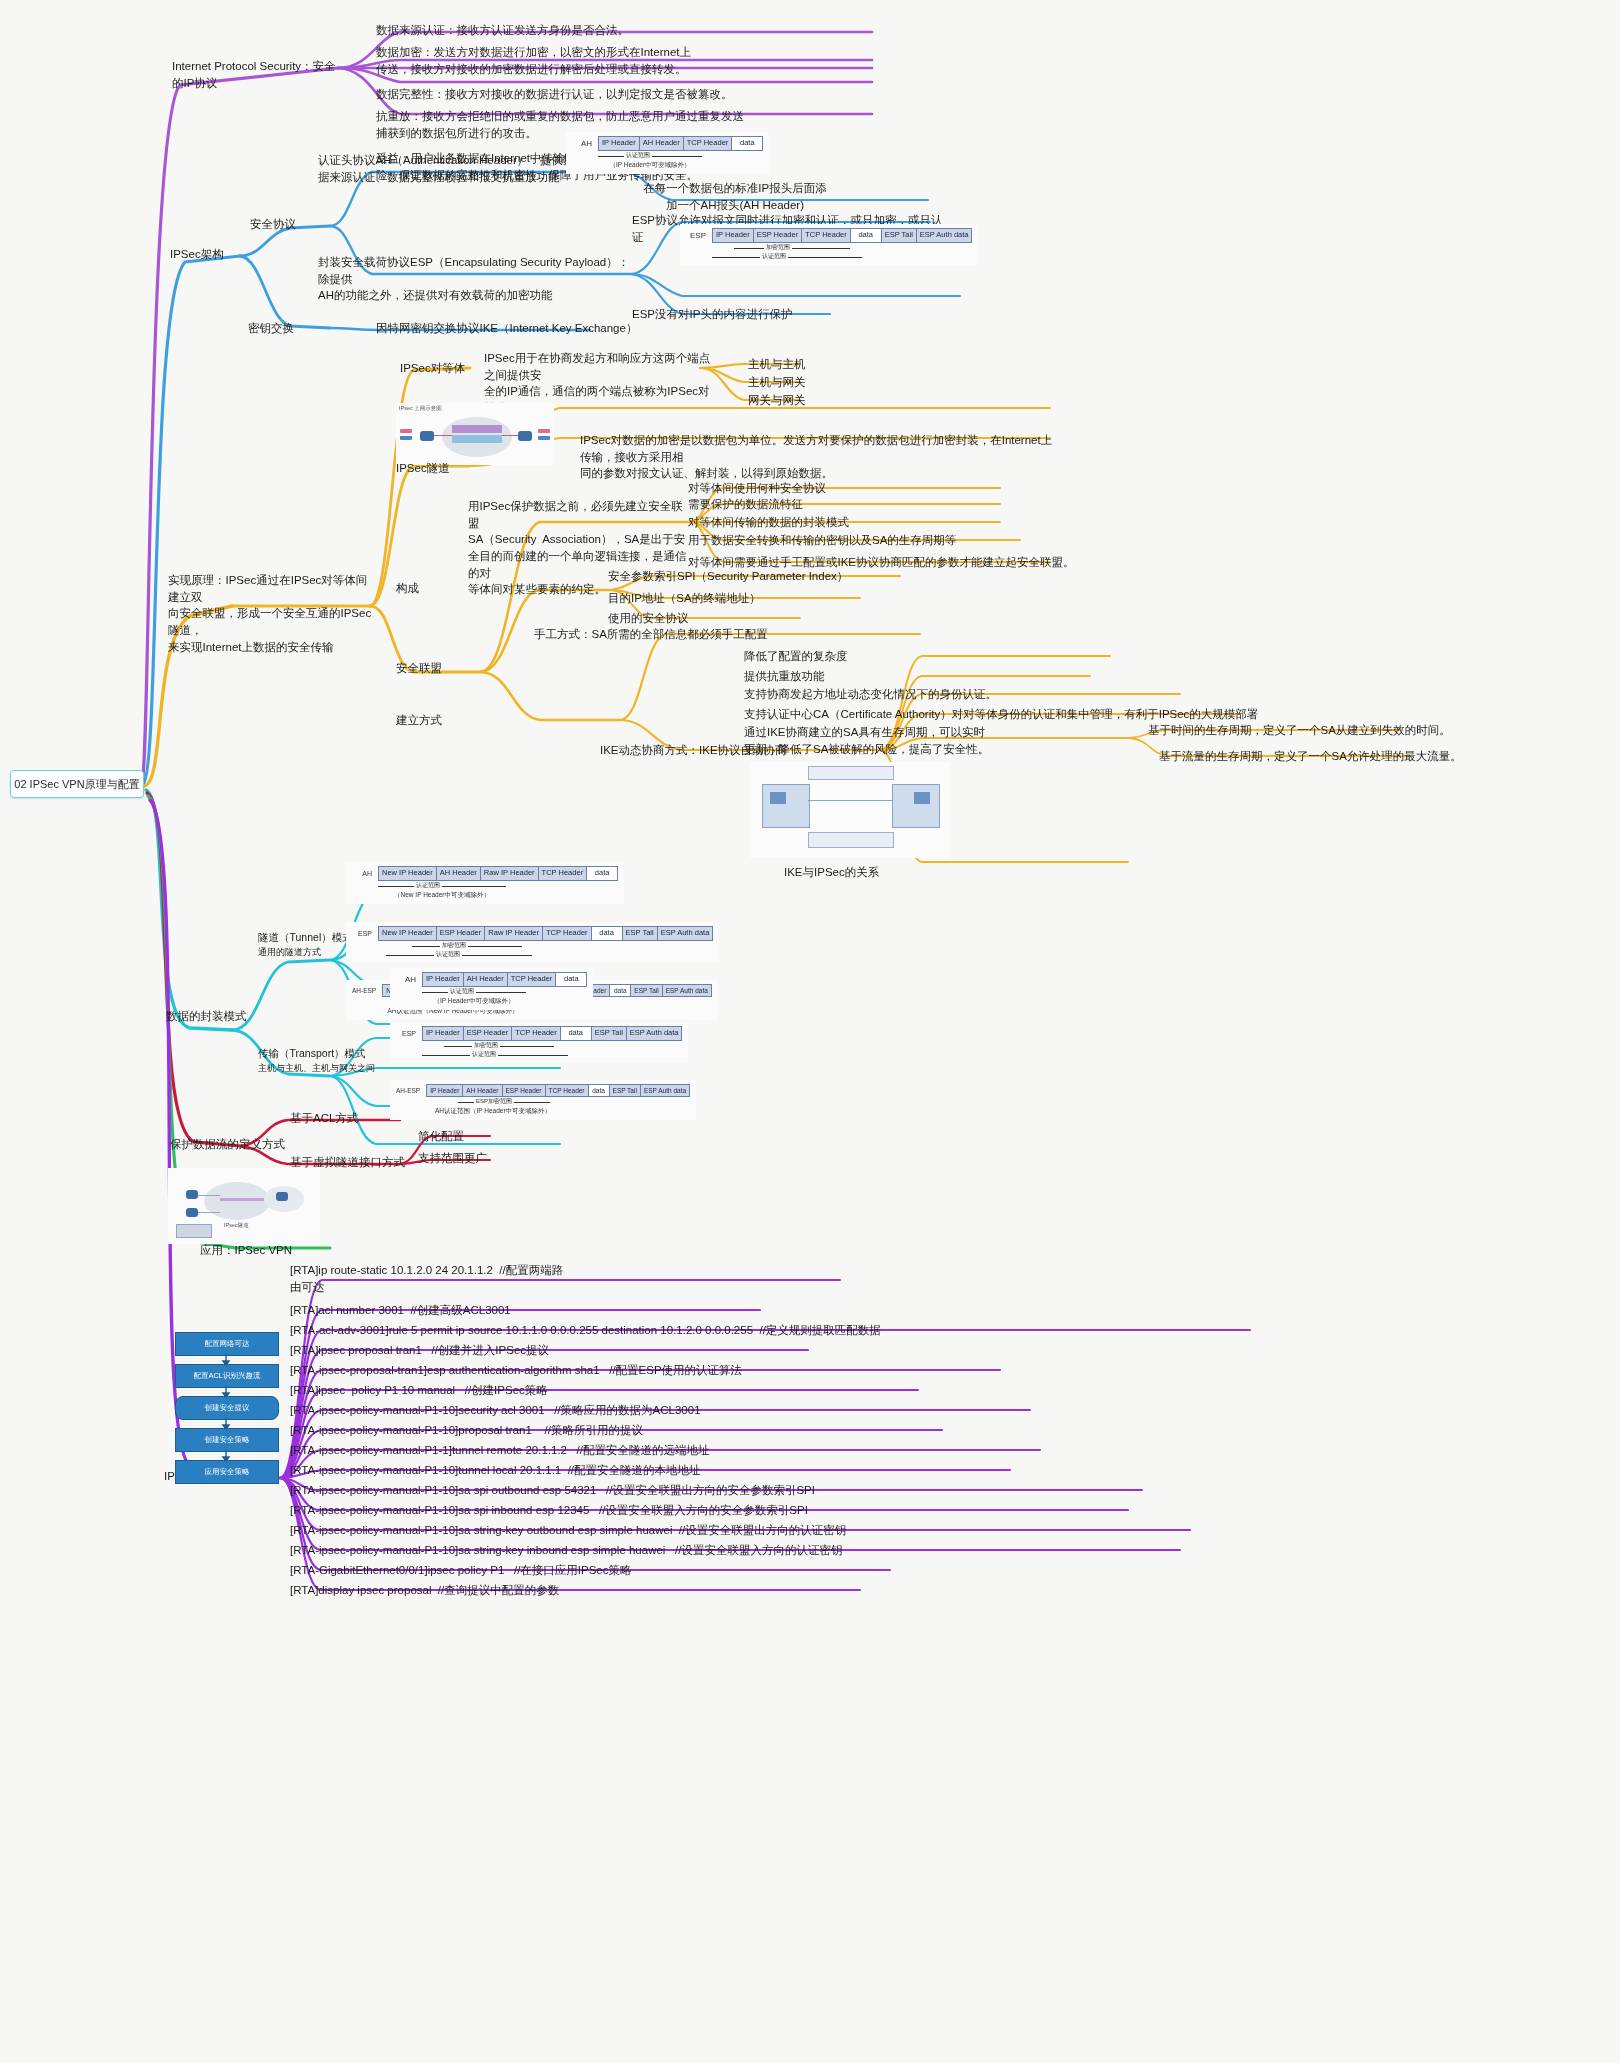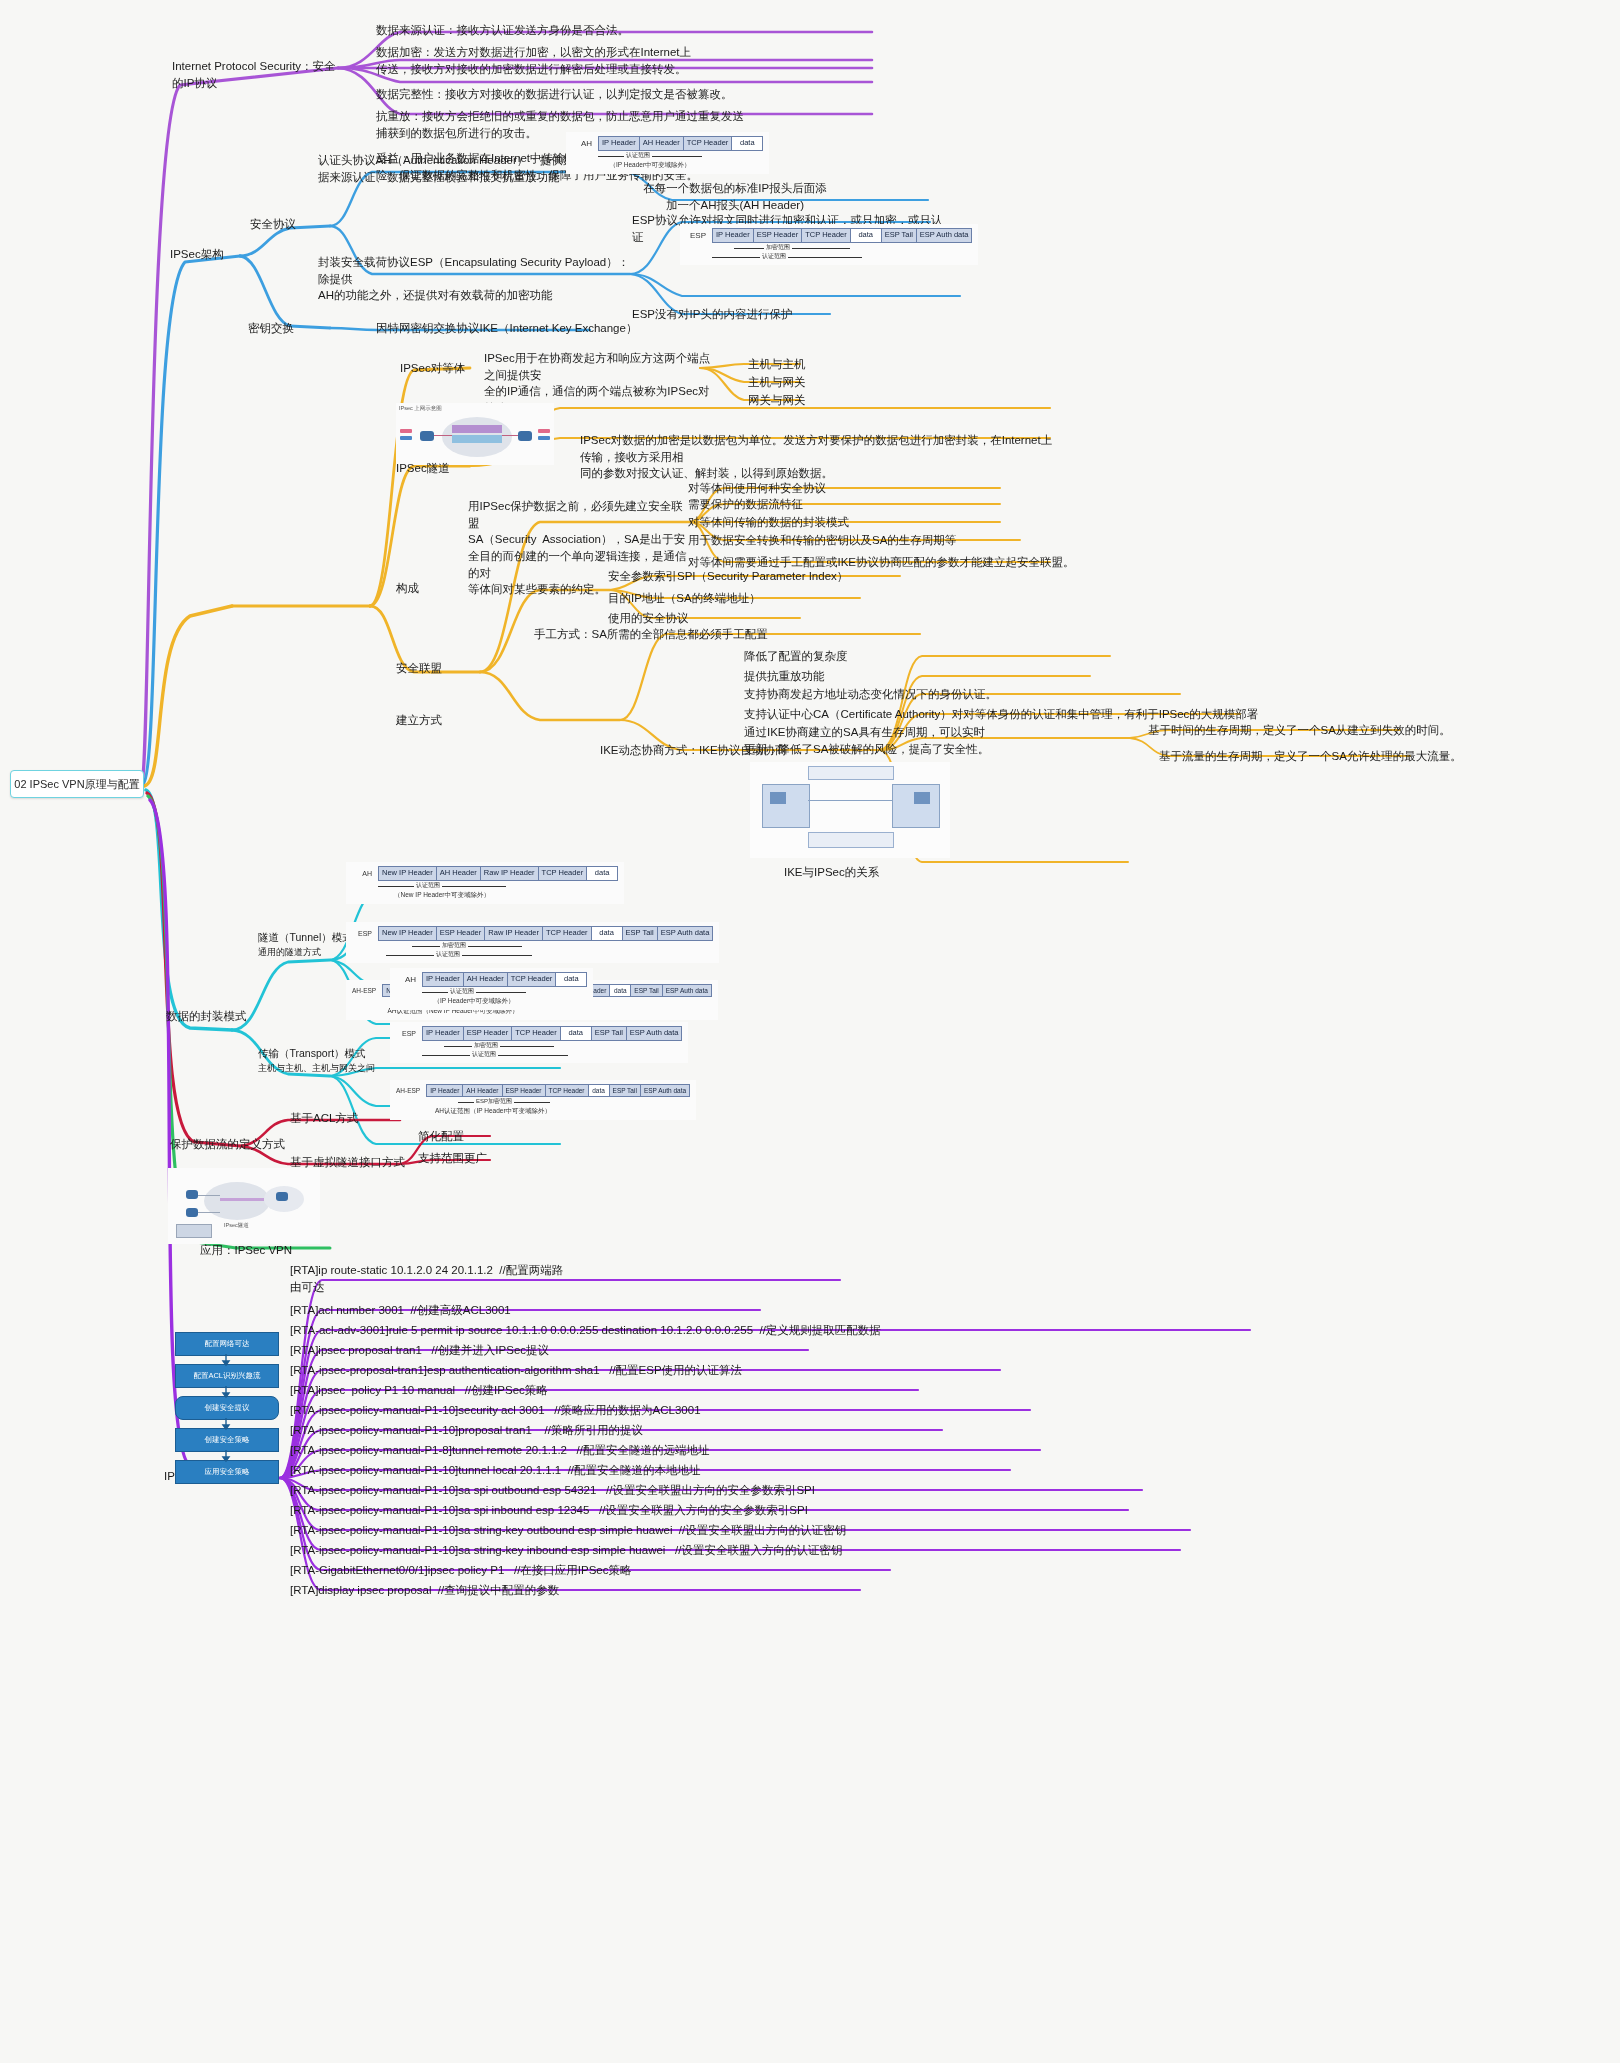--- a/index.html
+++ b/index.html
@@ -219,20 +219,23 @@
     </div>
     <div class="arrowline" style="margin-left:26px;width:150px;">
       <div class="bar" style="left:0;right:0;"></div>
       <div class="txt" style="left:48px;">认证范围</div>
     </div>
   </div>
 
   <div class="node" style="left:248px;top:320px;">密钥交换</div>
   <div class="node" style="left:376px;top:320px;">因特网密钥交换协议IKE（Internet Key Exchange）</div>
 
+  <div class="node" style="left:168px;top:572px;width:210px;">实现原理：IPSec通过在IPSec对等体间建立双
+向安全联盟，形成一个安全互通的IPSec隧道，
+来实现Internet上数据的安全传输</div>
 
   <div class="node" style="left:400px;top:360px;">IPSec对等体</div>
   <div class="node" style="left:484px;top:350px;width:230px;">IPSec用于在协商发起方和响应方这两个端点之间提供安
 全的IP通信，通信的两个端点被称为IPSec对等体</div>
   <div class="node" style="left:748px;top:356px;">主机与主机</div>
   <div class="node" style="left:748px;top:374px;">主机与网关</div>
   <div class="node" style="left:748px;top:392px;">网关与网关</div>
 
   <div class="net-illus" style="left:396px;top:403px;width:158px;height:62px;">
     <div class="tinytxt" style="left:3px;top:2px;">IPsec 上网示意图</div>
@@ -495,21 +498,21 @@
 
   <div class="node" style="left:290px;top:1262px;width:560px;">[RTA]ip route-static 10.1.2.0 24 20.1.1.2  //配置两端路
 由可达</div>
   <div class="node" style="left:290px;top:1302px;">[RTA]acl number 3001  //创建高级ACL3001</div>
   <div class="node" style="left:290px;top:1322px;">[RTA-acl-adv-3001]rule 5 permit ip source 10.1.1.0 0.0.0.255 destination 10.1.2.0 0.0.0.255  //定义规则提取匹配数据</div>
   <div class="node" style="left:290px;top:1342px;">[RTA]ipsec proposal tran1   //创建并进入IPSec提议</div>
   <div class="node" style="left:290px;top:1362px;">[RTA-ipsec-proposal-tran1]esp authentication-algorithm sha1   //配置ESP使用的认证算法</div>
   <div class="node" style="left:290px;top:1382px;">[RTA]ipsec  policy P1 10 manual   //创建IPSec策略</div>
   <div class="node" style="left:290px;top:1402px;">[RTA-ipsec-policy-manual-P1-10]security acl 3001   //策略应用的数据为ACL3001</div>
   <div class="node" style="left:290px;top:1422px;">[RTA-ipsec-policy-manual-P1-10]proposal tran1    //策略所引用的提议</div>
-  <div class="node" style="left:290px;top:1442px;">[RTA-ipsec-policy-manual-P1-8]tunnel remote 20.1.1.2   //配置安全隧道的远端地址</div>
+  <div class="node" style="left:290px;top:1442px;">[RTA-ipsec-policy-manual-P1-1]tunnel remote 20.1.1.2   //配置安全隧道的远端地址</div>
   <div class="node" style="left:290px;top:1462px;">[RTA-ipsec-policy-manual-P1-10]tunnel local 20.1.1.1  //配置安全隧道的本地地址</div>
   <div class="node" style="left:290px;top:1482px;">[RTA-ipsec-policy-manual-P1-10]sa spi outbound esp 54321   //设置安全联盟出方向的安全参数索引SPI</div>
   <div class="node" style="left:290px;top:1502px;">[RTA-ipsec-policy-manual-P1-10]sa spi inbound esp 12345   //设置安全联盟入方向的安全参数索引SPI</div>
   <div class="node" style="left:290px;top:1522px;">[RTA-ipsec-policy-manual-P1-10]sa string-key outbound esp simple huawei  //设置安全联盟出方向的认证密钥</div>
   <div class="node" style="left:290px;top:1542px;">[RTA-ipsec-policy-manual-P1-10]sa string-key inbound esp simple huawei   //设置安全联盟入方向的认证密钥</div>
   <div class="node" style="left:290px;top:1562px;">[RTA-GigabitEthernet0/0/1]ipsec policy P1   //在接口应用IPSec策略</div>
   <div class="node" style="left:290px;top:1582px;">[RTA]display ipsec proposal  //查询提议中配置的参数</div>
 
 </div>
 

